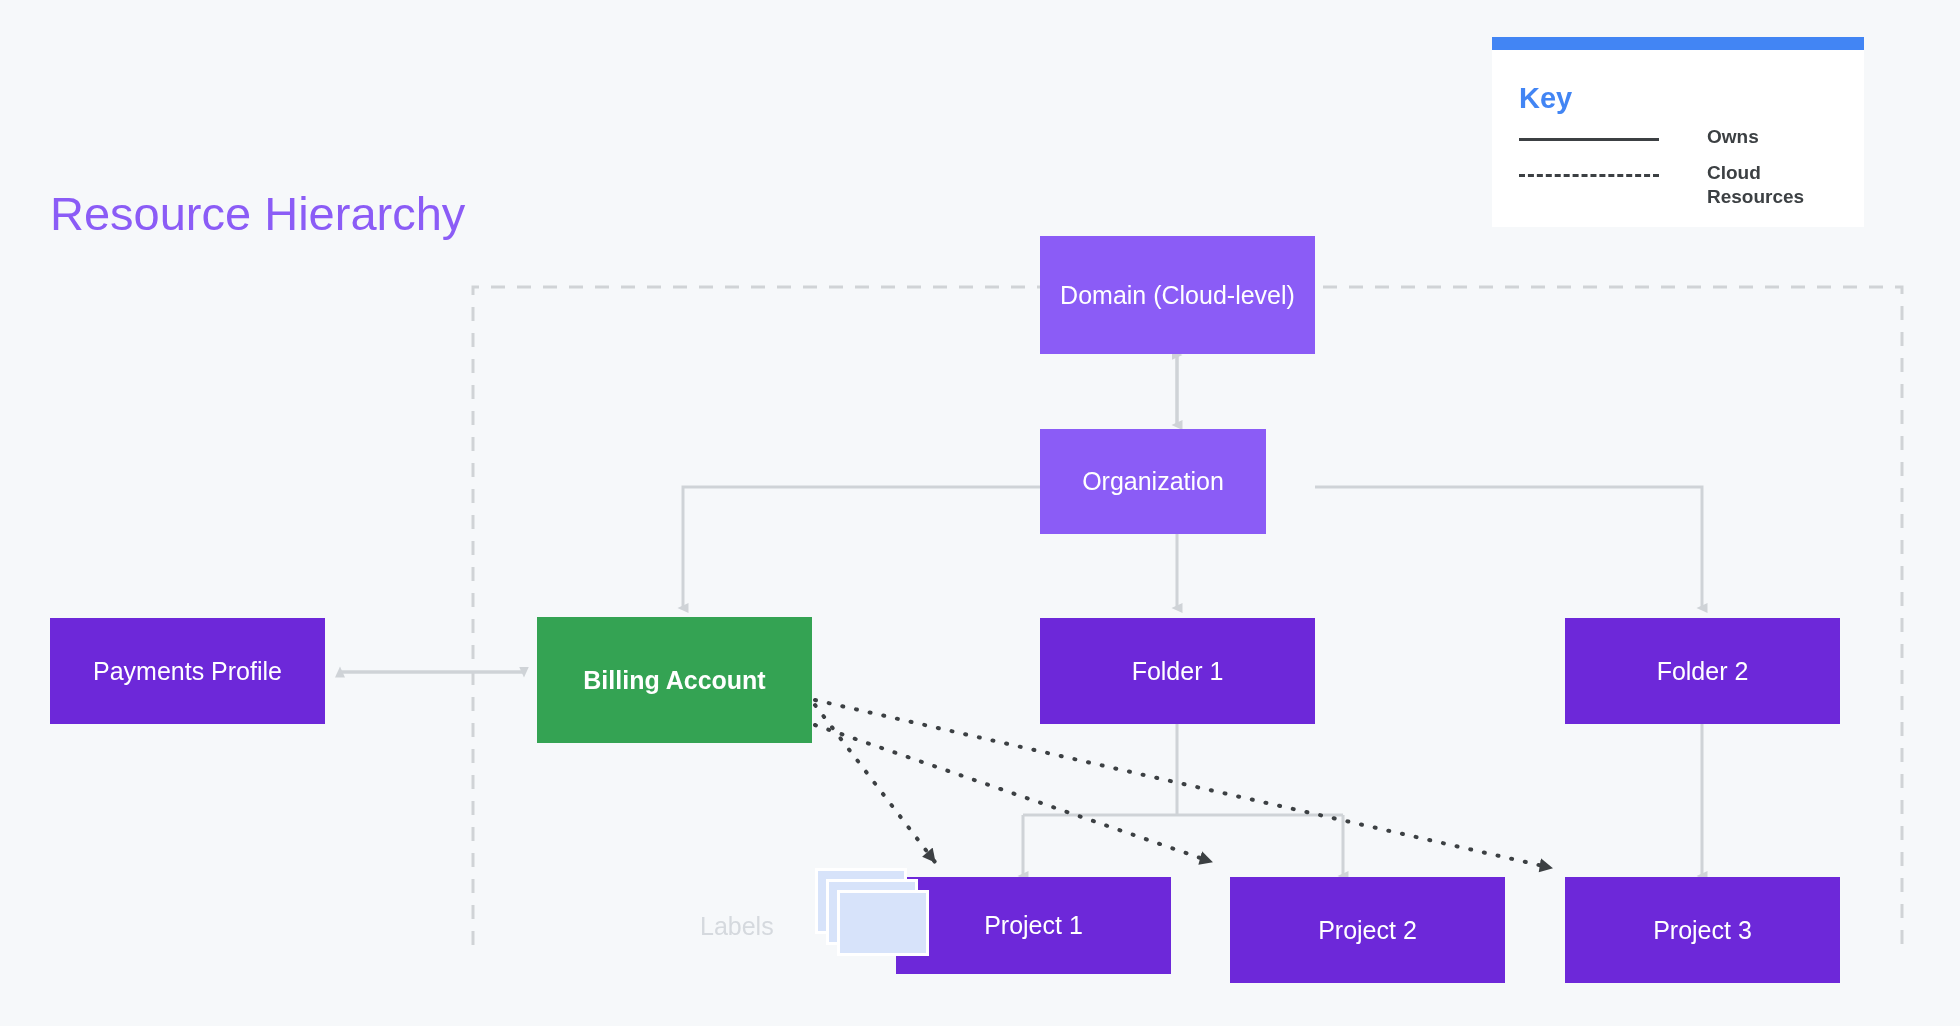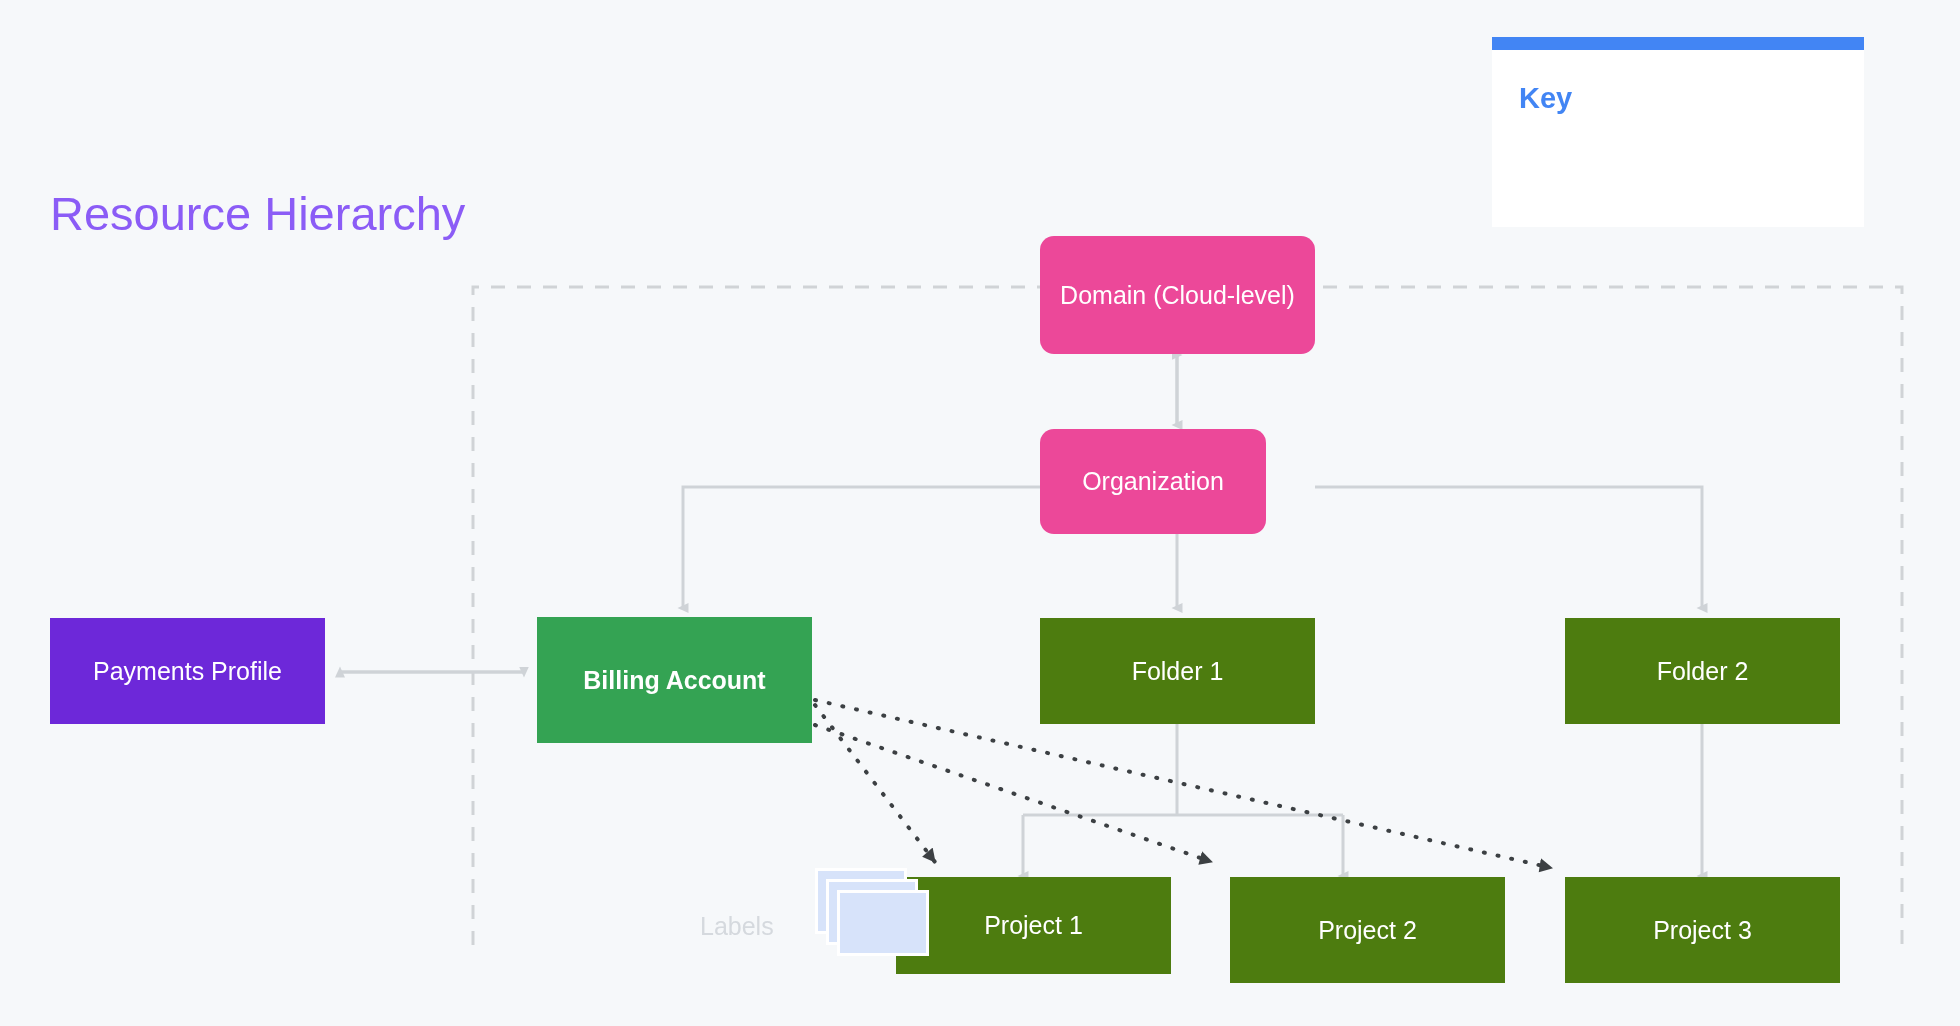--- a/index.html
+++ b/index.html
@@ -45,22 +45,22 @@
     box-sizing: border-box;
     text-align: center;
     line-height: 1.15;
   }
   .node-label {
     display: block;
     width: 100%;
     padding: 0 8px;
     box-sizing: border-box;
   }
-  .node.pink   { background: #ec4899; color: #ffffff; font-size: 25px; font-weight: 400; border-radius: 14px; }
-  .node.blue   { background: #4d7c0f; color: #ffffff; font-size: 25px; font-weight: 400; }
+  .node.pink   { background: #8b5cf6; color: #ffffff; font-size: 25px; font-weight: 400; }
+  .node.blue   { background: #6d28d9; color: #ffffff; font-size: 25px; font-weight: 400; }
   .node.green  { background: #34a353; color: #ffffff; font-size: 25px; font-weight: 700; }
   .node.cream  { background: #6d28d9; color: #ffffff; font-size: 25px; font-weight: 400; }
 
   
   .labels-text {
     position: absolute;
     left: 700px;
     top: 912px;
     font-size: 25px;
     color: #d5d9de;
@@ -244,14 +244,23 @@
 <div class="labels-stack">
   <div class="card c1"></div>
   <div class="card c2"></div>
   <div class="card c3"></div>
 </div>
 
 <div class="key-panel">
   <div class="key-topbar"></div>
   <div class="key-title">Key</div>
   <div class="key-rows">
+    <div class="key-row">
+      <div class="key-sample solid"></div>
+      <div class="key-text">Owns</div>
+    </div>
+    <div class="key-row">
+      <div class="key-sample dashed"></div>
+      <div class="key-text">Cloud
+Resources</div>
+    </div>
   </div>
 </div>
 
 </body></html>

